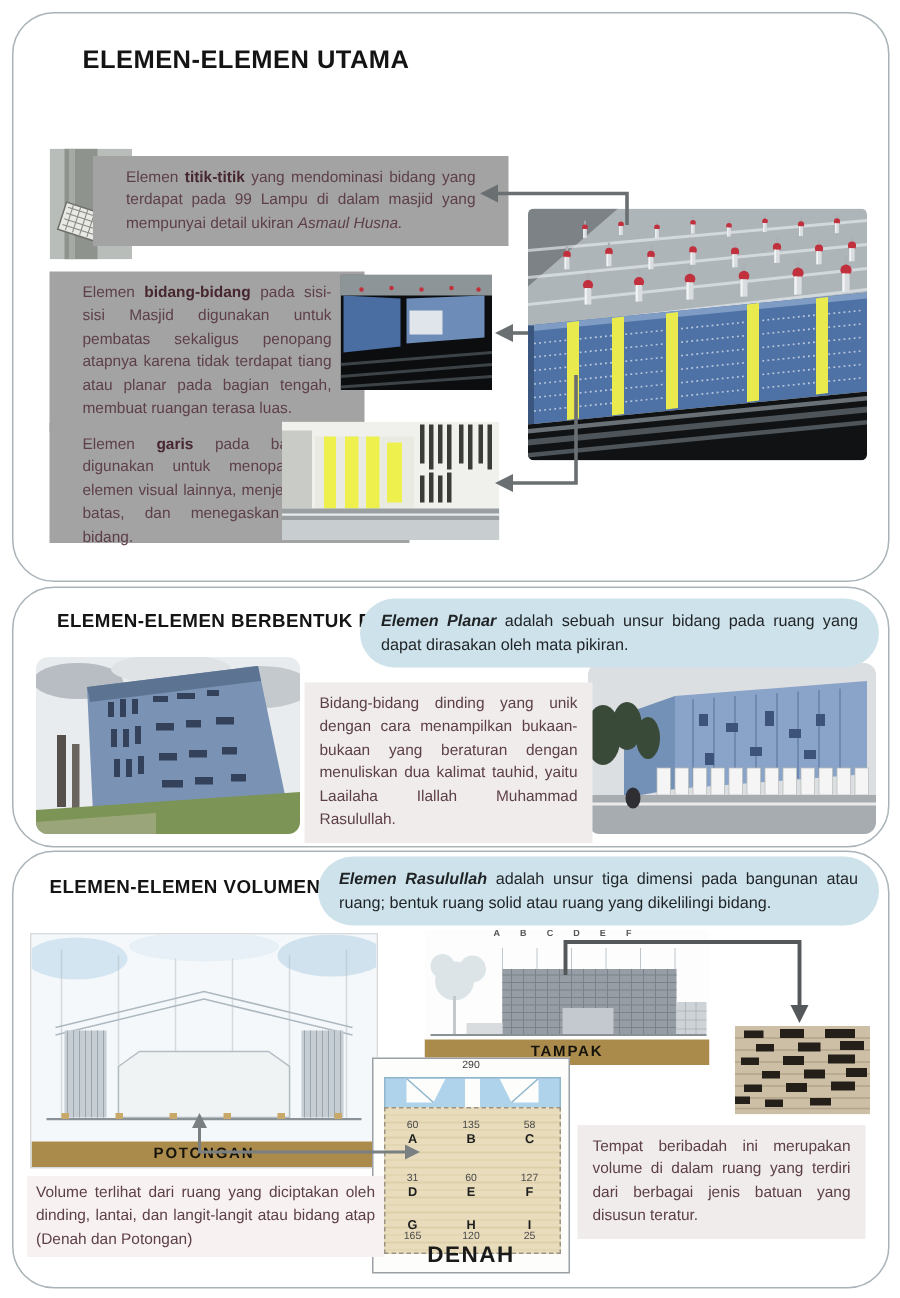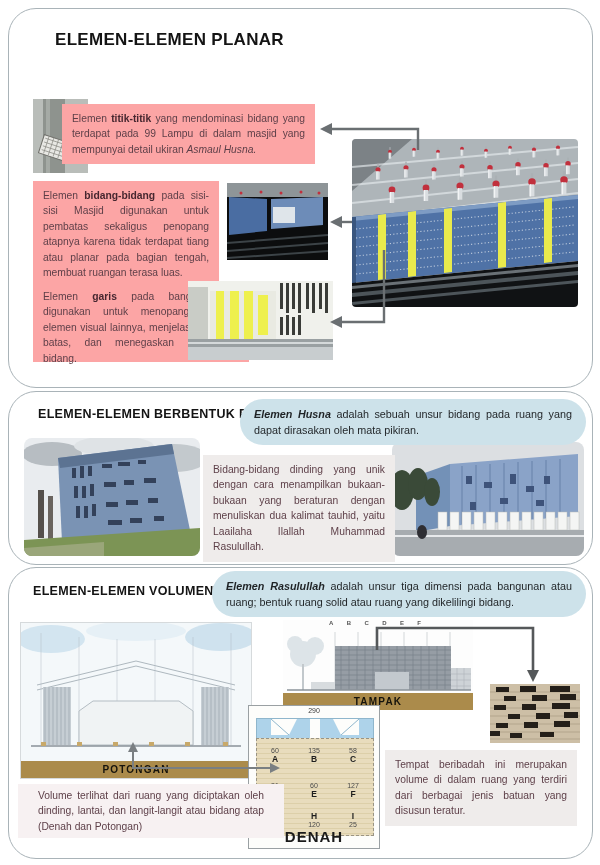--- a/index.html
+++ b/index.html
@@ -5,27 +5,27 @@
   html,body{margin:0;padding:0;background:#fff;}
   #page{
     position:relative;width:600px;height:865px;background:#ffffff;overflow:hidden;
     font-family:"Liberation Sans",sans-serif;color:#222;
   }
   .panel{position:absolute;background:#fff;border:1.6px solid #a9b3b8;border-radius:28px;}
   .sec-title{position:absolute;font-weight:bold;color:#141414;letter-spacing:.3px;}
   .bubble{position:absolute;background:#cde2ea;border-radius:26px;padding:7px 14px;
     font-size:10.8px;line-height:1.5;color:#1f2326;text-align:justify;}
   .bubble .lead{font-style:italic;font-weight:bold;}
-  .pinkbox{position:absolute;background:#fca5a5;padding:7px 10px;font-size:10.3px;
+  .pinkbox{position:absolute;background:#a3a3a3;padding:7px 22px;font-size:10.3px;
     line-height:1.5;color:#5d3f48;text-align:justify;}
   .pinkbox .bld{font-weight:bold;color:#46262f;}
   .pinkbox .ita{font-style:italic;}
   .graybox{position:absolute;background:#efeceb;padding:7px 10px;font-size:10.3px;
     line-height:1.5;color:#5d3f48;text-align:justify;}
-  .plainText{position:absolute;font-size:10.3px;line-height:1.5;color:#5d3f48;text-align:justify;background:#f7f1f2;padding:4px 20px;}
+  .plainText{position:absolute;font-size:10.3px;line-height:1.5;color:#5d3f48;text-align:justify;background:#f7f1f2;padding:4px 6px;}
   .goldband{position:absolute;background:#ab8b4b;color:#15130c;font-weight:bold;
     font-size:10px;text-align:center;letter-spacing:1.2px;line-height:17px;height:17px;}
   .img{position:absolute;overflow:hidden;}
   .img svg{display:block;}
   
   .plan{position:absolute;background:#fdfdfb;border:1px solid #9aa0a3;}
   .plan-dim{position:absolute;top:1px;left:0;width:100%;text-align:center;font-size:7px;color:#3a3a3a;}
   .plan-blue{position:absolute;left:7px;top:12px;width:116px;height:20px;background:#aed3ea;overflow:hidden;border:.5px solid #8fb6cc;}
   .plan-beige{position:absolute;left:7px;top:32px;width:116px;height:96px;
     background:repeating-linear-gradient(180deg,#e8dcbd 0 4px,#dccfa9 4px 5px);
@@ -41,21 +41,21 @@
   .overlay{position:absolute;left:0;top:0;z-index:6;pointer-events:none;}
   .z2{z-index:2;} .z3{z-index:3;}
 </style>
 </head>
 <body>
 
 <div id="page">
 
   <div class="panel" style="left:8px;top:8px;width:583px;height:378px;"></div>
 
-  <div class="sec-title" style="left:55px;top:30px;font-size:17px;">ELEMEN-ELEMEN PLANAR</div>
+  <div class="sec-title" style="left:55px;top:30px;font-size:17px;">ELEMEN-ELEMEN UTAMA</div>
 
 
   <div class="img" style="left:33px;top:99px;width:55px;height:74px;">
     <svg width="55" height="74" viewBox="0 0 55 74">
       <rect width="55" height="74" fill="#b9bdb9"></rect>
       <rect x="10" y="0" width="22" height="74" fill="#8e938e"></rect>
       <rect x="13" y="0" width="4" height="74" fill="#a5aaa5"></rect>
       <g transform="translate(20,48) rotate(18)">
         <rect x="-12" y="-9" width="26" height="19" fill="#e8e8e4" stroke="#6f6f6a"></rect>
         <path d="M-10,-6 h22 M-10,-2 h22 M-10,2 h22 M-10,6 h22 M-7,-9 v18 M-2,-9 v18 M3,-9 v18 M8,-9 v18" stroke="#8a8a84" stroke-width=".7"></path>
@@ -188,21 +188,21 @@
       <rect x="0" y="66" width="145" height="13" fill="#c8cdcf"></rect>
       <path d="M0,62 h145" stroke="#e8eced" stroke-width="1.5"></path>
     </svg>
   </div>
 
   <div class="panel" style="left:8px;top:391px;width:583px;height:172px;"></div>
 
   <div class="sec-title" style="left:38px;top:407px;font-size:12.5px;">ELEMEN-ELEMEN BERBENTUK PLANAR</div>
 
   <div class="bubble z2" style="left:240px;top:399px;width:318px;">
-    <span class="lead">Elemen Husna</span><span> adalah sebuah unsur bidang pada ruang yang dapat dirasakan oleh mata pikiran.</span>
+    <span class="lead">Elemen Planar</span><span> adalah sebuah unsur bidang pada ruang yang dapat dirasakan oleh mata pikiran.</span>
   </div>
 
   <div class="img" style="left:24px;top:438px;width:176px;height:118px;border-radius:8px;">
     <svg width="176" height="118" viewBox="0 0 176 118">
       <rect width="176" height="118" fill="#e9ecef"></rect>
       <ellipse cx="28" cy="16" rx="30" ry="12" fill="#b7bdc2"></ellipse>
       <ellipse cx="150" cy="20" rx="34" ry="14" fill="#c3c9cd"></ellipse>
       <ellipse cx="90" cy="8" rx="40" ry="10" fill="#dfe3e6"></ellipse>
       <polygon points="34,20 148,6 166,92 38,104" fill="#7a93b4"></polygon>
       <polygon points="34,20 148,6 150,16 36,30" fill="#5c7392"></polygon>

